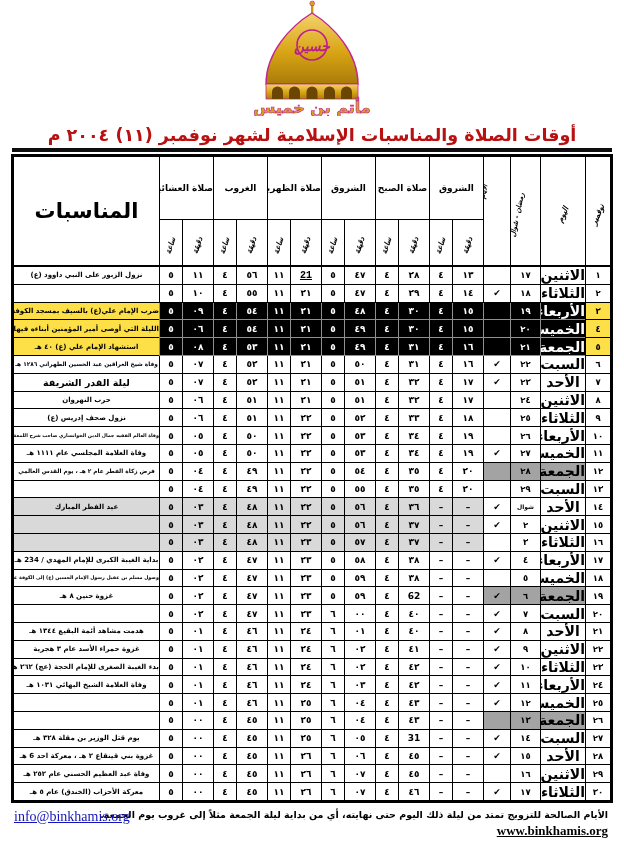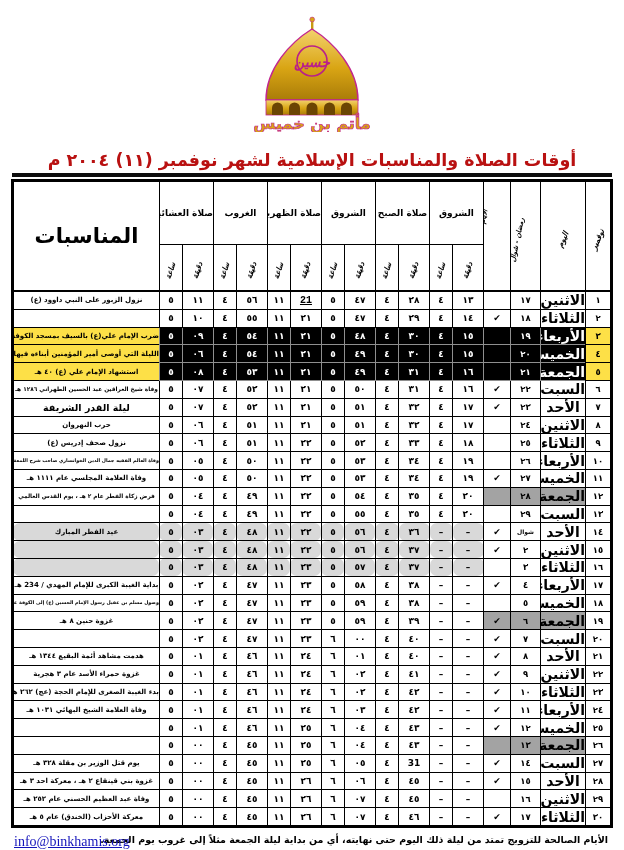--- a/index.html
+++ b/index.html
@@ -1,22 +1,22 @@
 <!DOCTYPE html>
 <html lang="ar"><head>
 <meta charset="utf-8">
 <style>
   html,body{margin:0;padding:0;background:#fff;}
   .page{position:relative;width:624px;height:850px;background:#fff;overflow:hidden;
         font-family:"DejaVu Sans",sans-serif;}
   
-  .hdr{text-align:center;padding-top:16px;}
+  .hdr{text-align:center;padding-top:0;}
   .logo{display:block;margin:0 auto;}
   .title{direction:rtl;text-align:center;font-weight:bold;font-size:17.5px;color:#b91111;
-         margin-top:18px;letter-spacing:0;}
+         margin-top:9px;letter-spacing:0;}
   .rule{height:4px;background:#0d0d0d;width:600px;margin:3px auto 2px auto;}
   
   table.pt{border-collapse:collapse;table-layout:fixed;direction:rtl;width:602px;
            margin:0 auto;border:3px solid #000;}
   table.pt th,table.pt td{border:1px solid #000;padding:0;text-align:center;vertical-align:middle;
            overflow:hidden;white-space:nowrap;font-weight:bold;color:#000;}
   
   th.vcell{height:108px;}
   .rot{display:inline-block;transform:rotate(-66deg);font:bold italic 8px "DejaVu Sans",sans-serif;white-space:nowrap;}
   .rot.steep{transform:rotate(-78deg);font-size:7px;}
@@ -39,21 +39,21 @@
   td.chk{font-size:9px;}
   td.occ{font-size:7px;}
   td.occ.tiny{font-size:5.8px;}
   td.occ.micro{font-size:4.8px;}
   td.occ.occ-big{font-size:9.5px;}
   td .latin{font-family:Liberation Mono, monospace;font-size:10px;text-decoration:underline;}
   
   tr.black td{background:#000;color:#fff;border-color:#8f8f8f;}
   tr.black td.no,tr.black td.occ{background:#fde047;color:#000;border-color:#000;}
   tr.friday td.day,tr.friday td.hij,tr.friday td.chk{background:#a3a3a3;}
-  tr.eid td.t,tr.eid td.occ{background:#d9d9d9;border-radius:7px;}
+  tr.eid td.t,tr.eid td.occ{background:#d9d9d9;}
   
   .footer{position:relative;width:600px;margin:6px auto 0 auto;}
   .email{position:absolute;left:2px;top:0;font-family:"Liberation Serif",serif;
          font-size:14px;color:#1414bb;text-decoration:underline;}
   .notes{direction:rtl;text-align:right;padding-right:4px;}
   .notes-title{font-weight:bold;font-size:11.5px;text-decoration:underline;}
   .note{font-weight:bold;font-size:9.5px;margin-top:3px;}
   .site{font-family:"Liberation Serif",serif;font-size:13px;font-weight:bold;
         text-decoration:underline;color:#000;}
 </style>
@@ -490,21 +490,21 @@
           <td class="t ge">٥</td>
           <td class="occ micro">وصول مسلم بن عقيل رسول الإمام الحسين (ع) إلى الكوفة عام ٦٠ هـ</td>
         </tr>
         <tr class="friday">
           <td class="no">١٩</td>
           <td class="day">الجمعة</td>
           <td class="hij">٦</td>
           <td class="chk">✔</td>
           <td class="t gs">–</td>
           <td class="t ge">–</td>
-          <td class="t gs">٣٩</td>
+          <td class="t gs">62</td>
           <td class="t ge">٤</td>
           <td class="t gs">٥٩</td>
           <td class="t ge">٥</td>
           <td class="t gs">٢٣</td>
           <td class="t ge">١١</td>
           <td class="t gs">٤٧</td>
           <td class="t ge">٤</td>
           <td class="t gs">٠٢</td>
           <td class="t ge">٥</td>
           <td class="occ">غزوة حنين ٨ هـ</td>
@@ -671,21 +671,21 @@
           <td class="t gs">٤٥</td>
           <td class="t ge">٤</td>
           <td class="t gs">٠٦</td>
           <td class="t ge">٦</td>
           <td class="t gs">٢٦</td>
           <td class="t ge">١١</td>
           <td class="t gs">٤٥</td>
           <td class="t ge">٤</td>
           <td class="t gs">٠٠</td>
           <td class="t ge">٥</td>
-          <td class="occ">غزوة بني قينقاع ٢ هـ ، معركة احد ٣ هـ</td>
+          <td class="occ">غزوة بني قينقاع ٢ هـ ، معركة احد 6 هـ</td>
         </tr>
         <tr>
           <td class="no">٢٩</td>
           <td class="day">الاثنين</td>
           <td class="hij">١٦</td>
           <td class="chk"></td>
           <td class="t gs">–</td>
           <td class="t ge">–</td>
           <td class="t gs">٤٥</td>
           <td class="t ge">٤</td>

